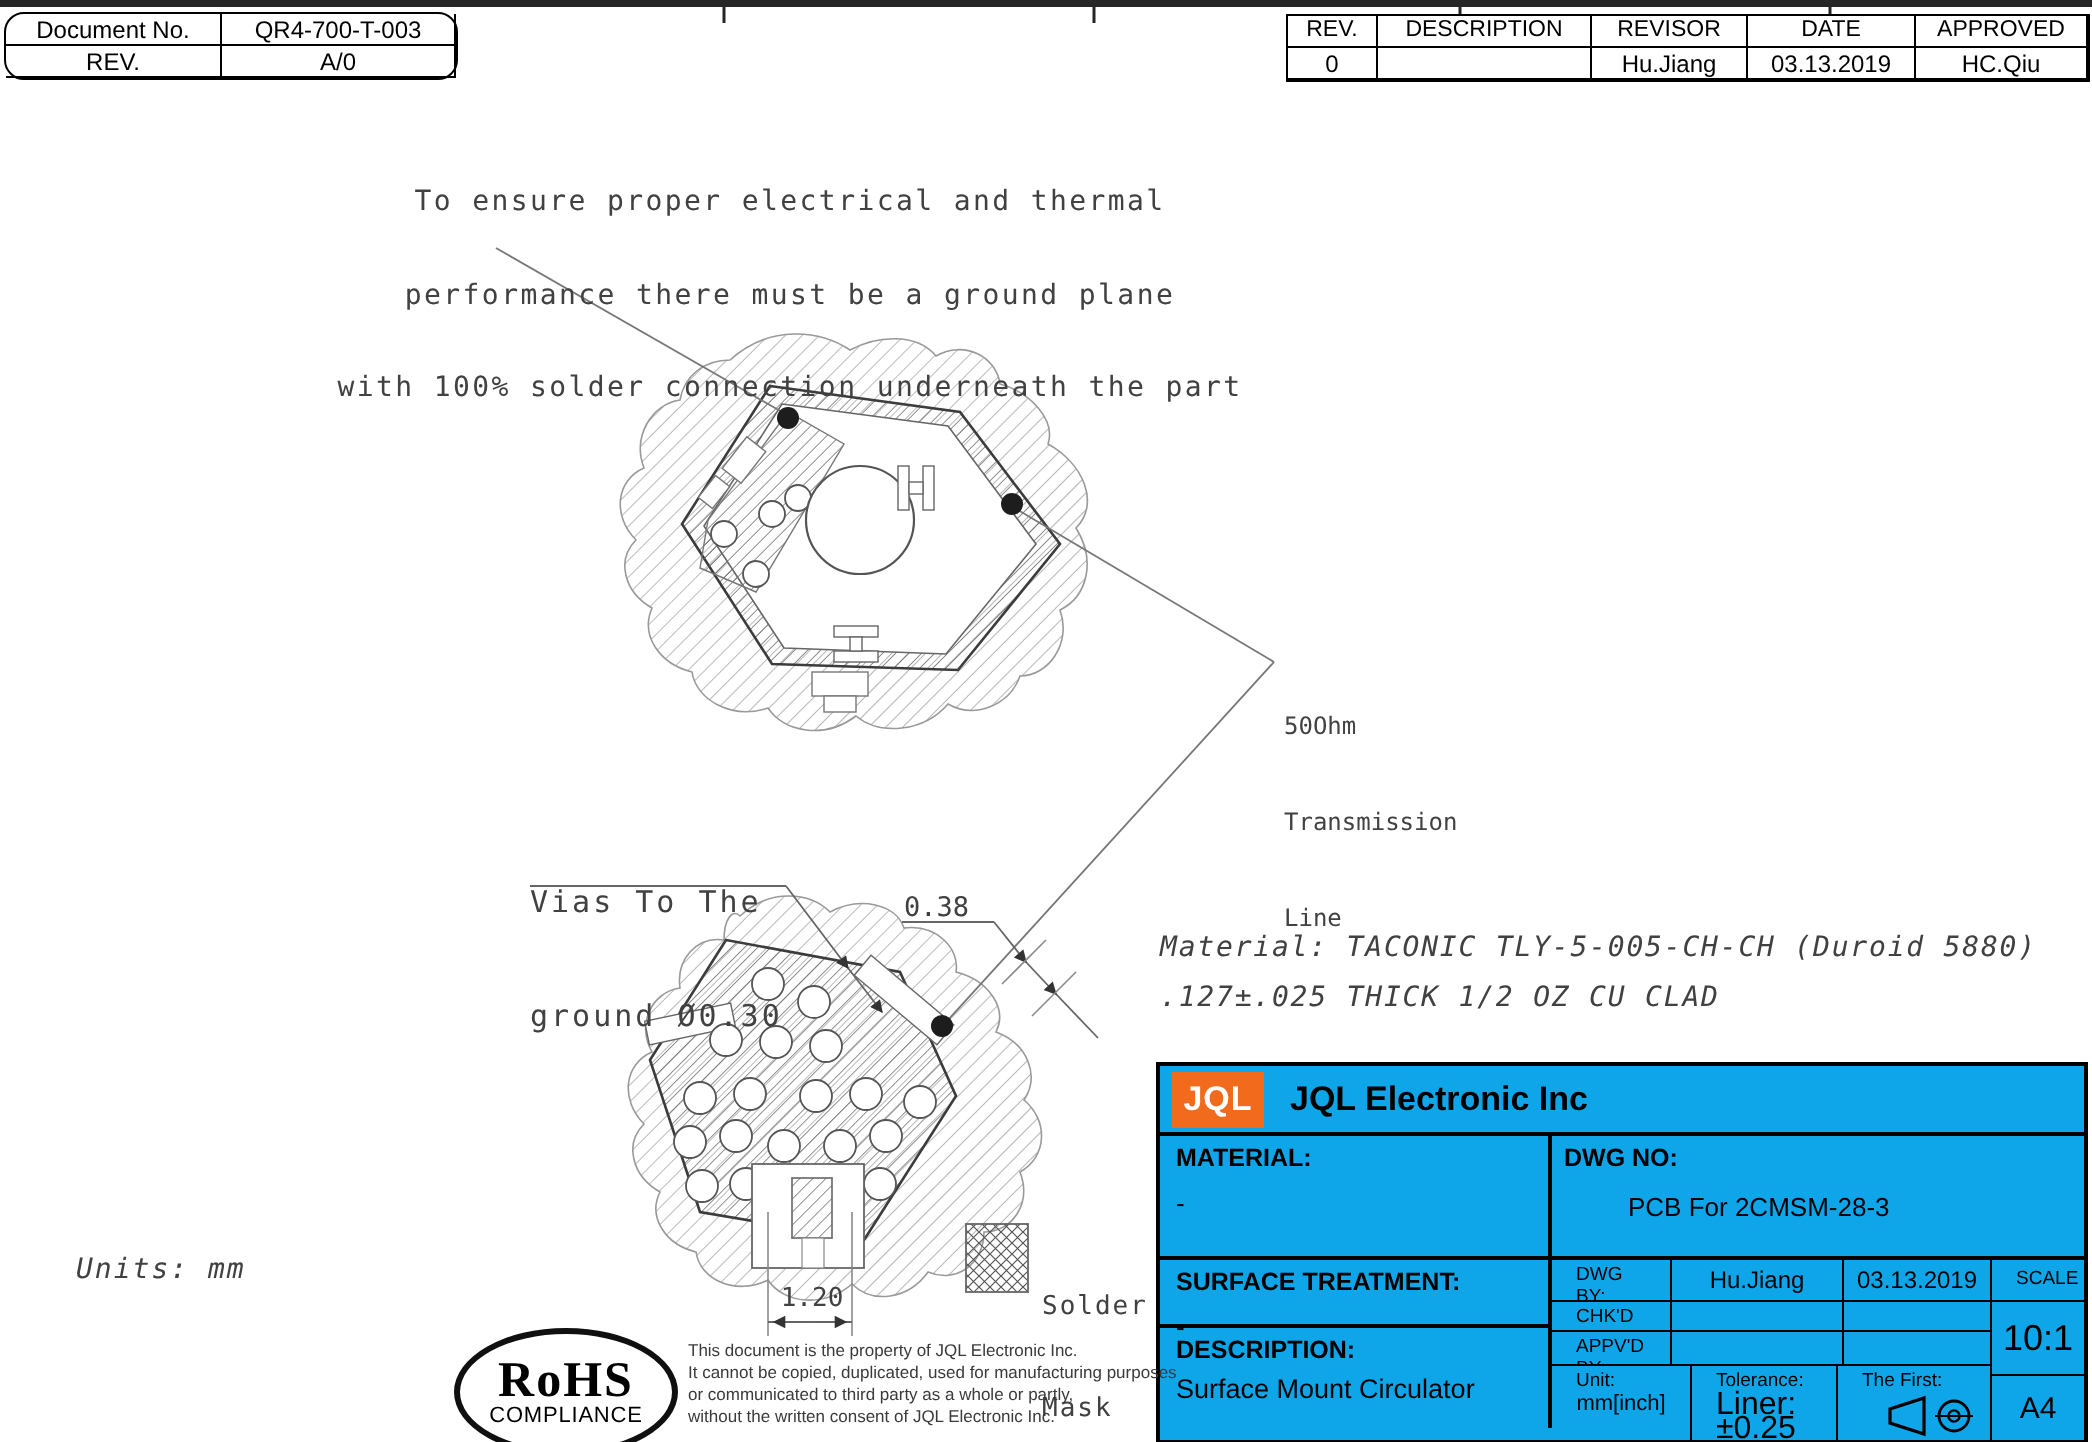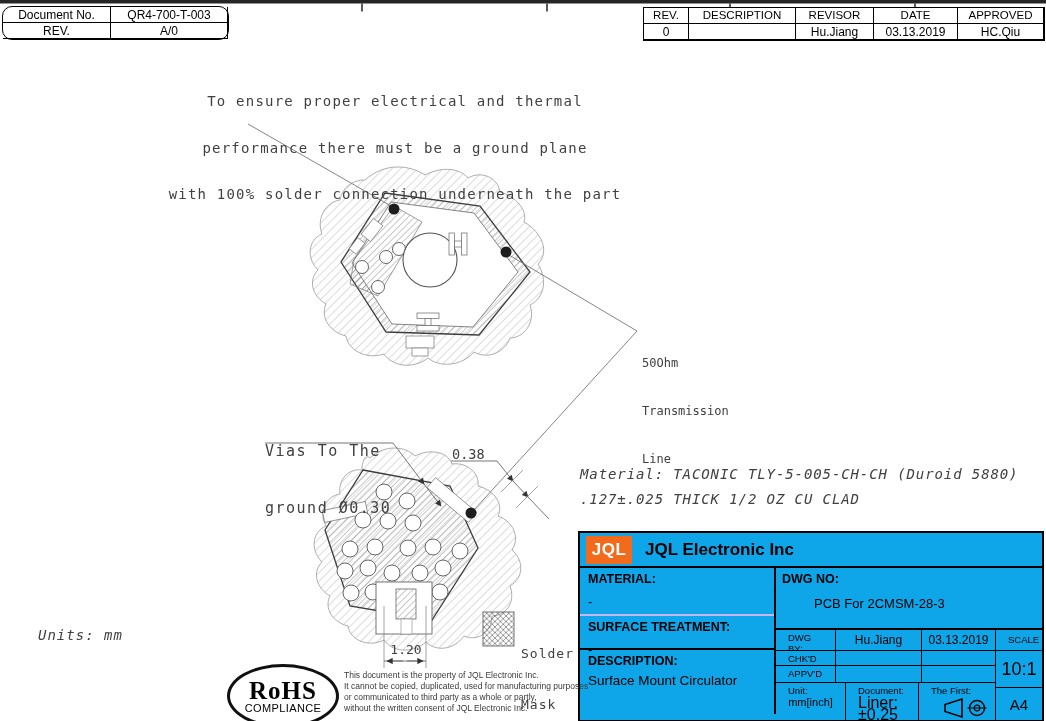--- a/index.html
+++ b/index.html
@@ -21,21 +21,21 @@
   .tb-header{height:35px;border-bottom:2px solid #000;display:flex;align-items:center;}
   .tb-logo{width:46px;height:28px;margin-left:6px;display:flex;align-items:center;justify-content:center;
       color:#fff;font-weight:bold;font-size:17px;letter-spacing:0.5px;}
   .tb-company{margin-left:13px;font-weight:bold;font-size:17px;}
   .tb-body{display:flex;height:146px;}
   .tb-left{width:196px;border-right:2px solid #000;}
   .tb-right{flex:1;position:relative;}
   .sec{padding:4px 8px 0 8px;}
   .tb-label{font-weight:bold;font-size:12.5px;line-height:1.15;}
   .tb-dash{font-size:13px;margin-top:8px;}
-  .sec-material{height:48px;border-bottom:2px solid #c4b5fd;}
+  .sec-material{height:62px;border-bottom:2px solid #000000;}
   .sec-surface{height:34px;border-bottom:2px solid #000;}
   .sec-desc{height:52px;}
   .desc-value{font-size:13.5px;margin-top:5px;}
   .dwgno{height:62px;border-bottom:2px solid #000;position:relative;}
   .dwgno-value{position:absolute;left:38px;top:28px;font-size:13px;}
   .grid{position:absolute;left:0;top:62px;right:0;bottom:0;}
   .gcell{position:absolute;font-size:9.5px;padding:2px 12px;overflow:hidden;}
   .bl{border-left:1px solid #000;} .bt{border-top:1px solid #000;}
   .gval{display:flex;align-items:center;justify-content:center;font-size:12px;padding:0;}
   .scale-val{font-size:18px;} .a4-val{font-size:15px;}
@@ -267,21 +267,21 @@
           <div class="gcell bl bt" style="left:59px;top:35px;width:86px;height:17px;"></div>
           <div class="gcell bl bt" style="left:145px;top:35px;width:74px;height:17px;"></div>
 
           <div class="gcell gval bl bt scale-val" style="left:219px;top:20px;width:47px;height:37px;">10:1</div>
 
           <div class="gcell bt" style="left:0;top:52px;width:69px;height:38px;">
             <div>Unit:</div>
             <div class="unit-val">mm[inch]</div>
           </div>
           <div class="gcell bl bt" style="left:69px;top:52px;width:73px;height:38px;">
-            <div>Document:</div>
+            <div>Tolerance:</div>
             <div class="tol-line">Liner:±0.25</div>
             <div class="tol-line">Anguar:±0.5°</div>
           </div>
           <div class="gcell bl bt" style="left:142px;top:52px;width:77px;height:38px;">
             <div>The First:</div>
             <svg width="50" height="22" viewBox="0 0 50 22" style="margin-left:10px;margin-top:1px;">
               <path d="M4,7.5 L4,14.5 L21,20 L21,2 Z" fill="none" stroke="#000" stroke-width="1.6"></path>
               <circle cx="36" cy="11" r="7.5" fill="none" stroke="#000" stroke-width="1.4"></circle>
               <circle cx="36" cy="11" r="2.8" fill="none" stroke="#000" stroke-width="1.2"></circle>
               <line x1="26.5" y1="11" x2="45.5" y2="11" stroke="#000" stroke-width="1"></line>

